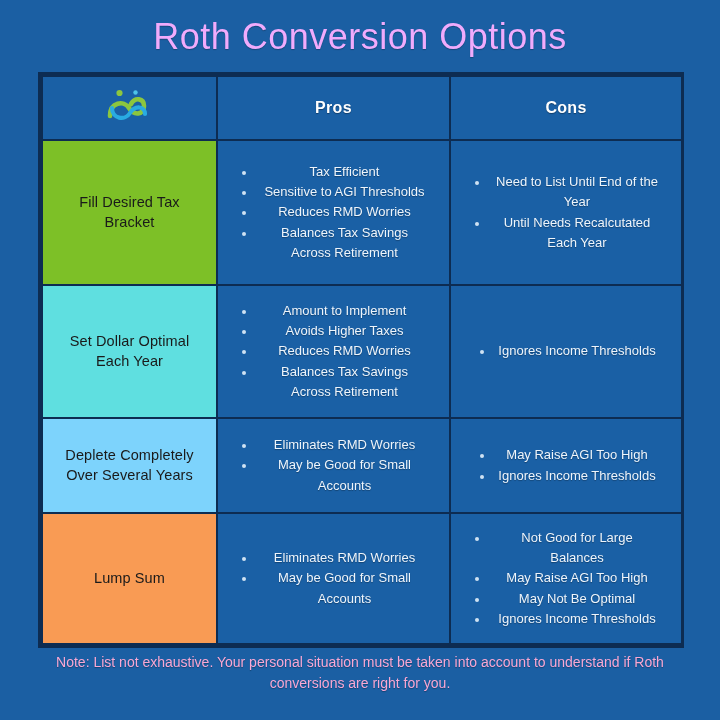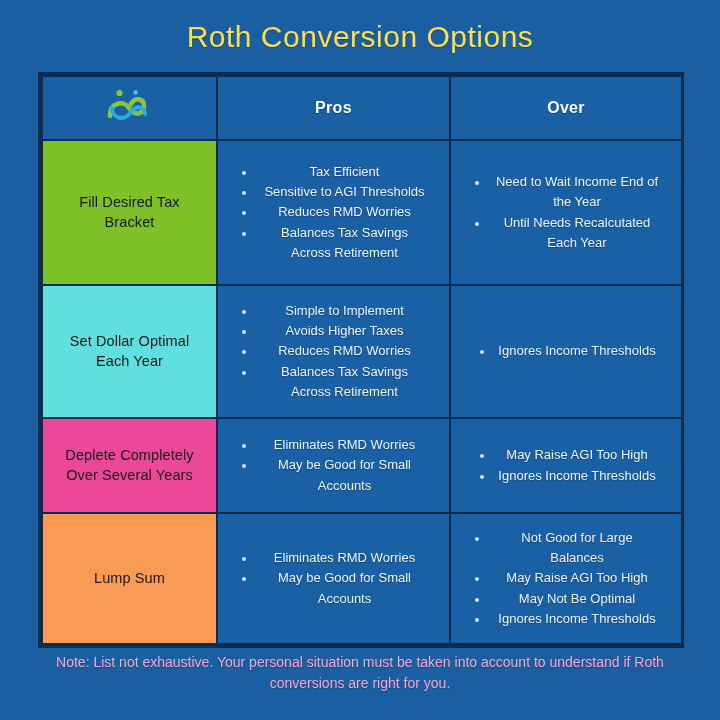--- a/index.html
+++ b/index.html
@@ -7,22 +7,22 @@
     width:720px; height:720px;
     background:#1b5fa3;
     font-family:"Liberation Sans", sans-serif;
     overflow:hidden;
   }
   .page { position:relative; width:720px; height:720px; background:#1b5fa3; }
 
   
   .title {
     text-align:center;
-    color:#fde047;
-    font-size:30px;
+    color:#f0abfc;
+    font-size:36px;
     font-weight:400;
     letter-spacing:0.5px;
     padding-top:12px;
     line-height:50px;
     text-shadow:0 1px 1px rgba(0,0,0,0.25);
   }
 
   
   .table-wrap {
     position:absolute;
@@ -144,44 +144,44 @@
                   <path d="M8 22 C8 33, 21 35, 26 27 C31 19, 41 20, 41 28" fill="none" stroke="#29abe2" stroke-width="4.2" stroke-linecap="round"></path>
                 </svg>
               </span>
               <span class="logo-words">
                 <span class="l1"></span>
                 <span class="l2"></span>
               </span>
             </div>
           </th>
           <th class="hdr-text">Pros</th>
-          <th class="hdr-text">Over</th>
+          <th class="hdr-text">Cons</th>
         </tr>
       </thead>
       <tbody>
           <tr style="height: 145px;">
             <td class="lbl" style="background: rgb(125, 192, 39);">Fill Desired Tax Bracket</td>
             <td>
               <div class="cellwrap"><ul class="blist"><li>Tax Efficient</li><li>Sensitive to AGI Thresholds</li><li>Reduces RMD Worries</li><li>Balances Tax Savings Across Retirement</li></ul></div>
             </td>
             <td>
-              <div class="cellwrap"><ul class="blist"><li>Need to Wait Income End of the Year</li><li>Until Needs Recalcutated Each Year</li></ul></div>
+              <div class="cellwrap"><ul class="blist"><li>Need to List Until End of the Year</li><li>Until Needs Recalcutated Each Year</li></ul></div>
             </td>
           </tr>
           <tr style="height: 133px;">
             <td class="lbl" style="background: rgb(95, 223, 224);">Set Dollar Optimal Each Year</td>
             <td>
-              <div class="cellwrap"><ul class="blist"><li>Simple to Implement</li><li>Avoids Higher Taxes</li><li>Reduces RMD Worries</li><li>Balances Tax Savings Across Retirement</li></ul></div>
+              <div class="cellwrap"><ul class="blist"><li>Amount to Implement</li><li>Avoids Higher Taxes</li><li>Reduces RMD Worries</li><li>Balances Tax Savings Across Retirement</li></ul></div>
             </td>
             <td>
               <div class="cellwrap"><ul class="blist"><li>Ignores Income Thresholds</li></ul></div>
             </td>
           </tr>
           <tr style="height: 95px;">
-            <td class="lbl" style="background: #ec4899;">Deplete Completely Over Several Years</td>
+            <td class="lbl" style="background: #7dd3fc;">Deplete Completely Over Several Years</td>
             <td>
               <div class="cellwrap"><ul class="blist"><li>Eliminates RMD Worries</li><li>May be Good for Small Accounts</li></ul></div>
             </td>
             <td>
               <div class="cellwrap"><ul class="blist"><li>May Raise AGI Too High</li><li>Ignores Income Thresholds</li></ul></div>
             </td>
           </tr>
           <tr style="height: 131px;">
             <td class="lbl" style="background: rgb(249, 155, 84);">Lump Sum</td>
             <td>

